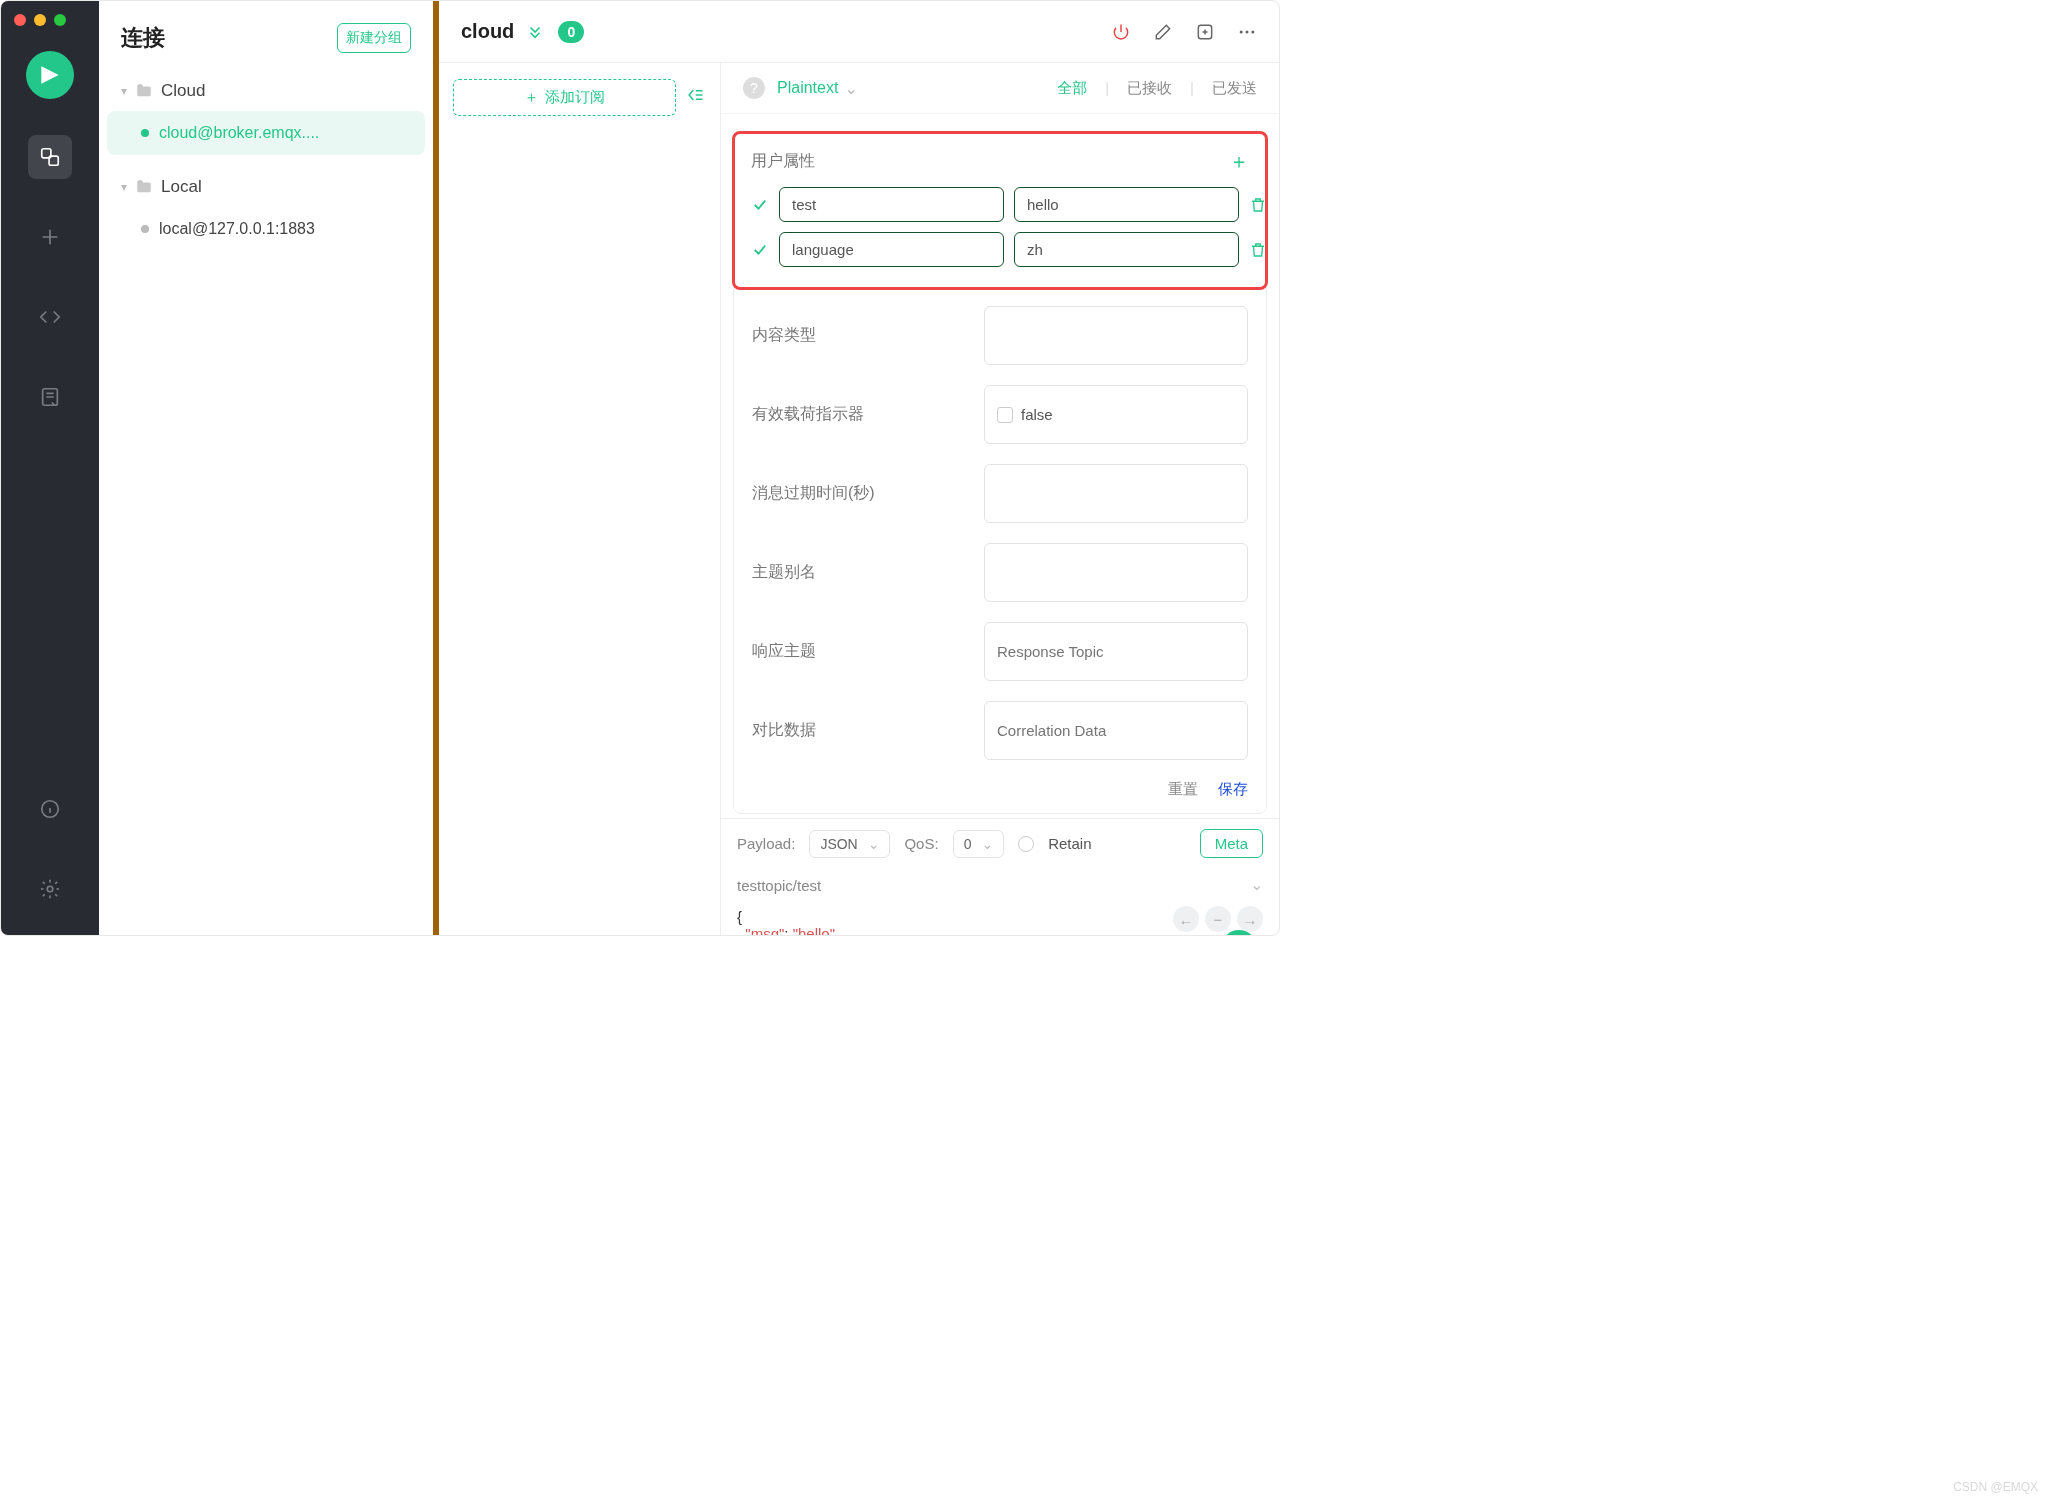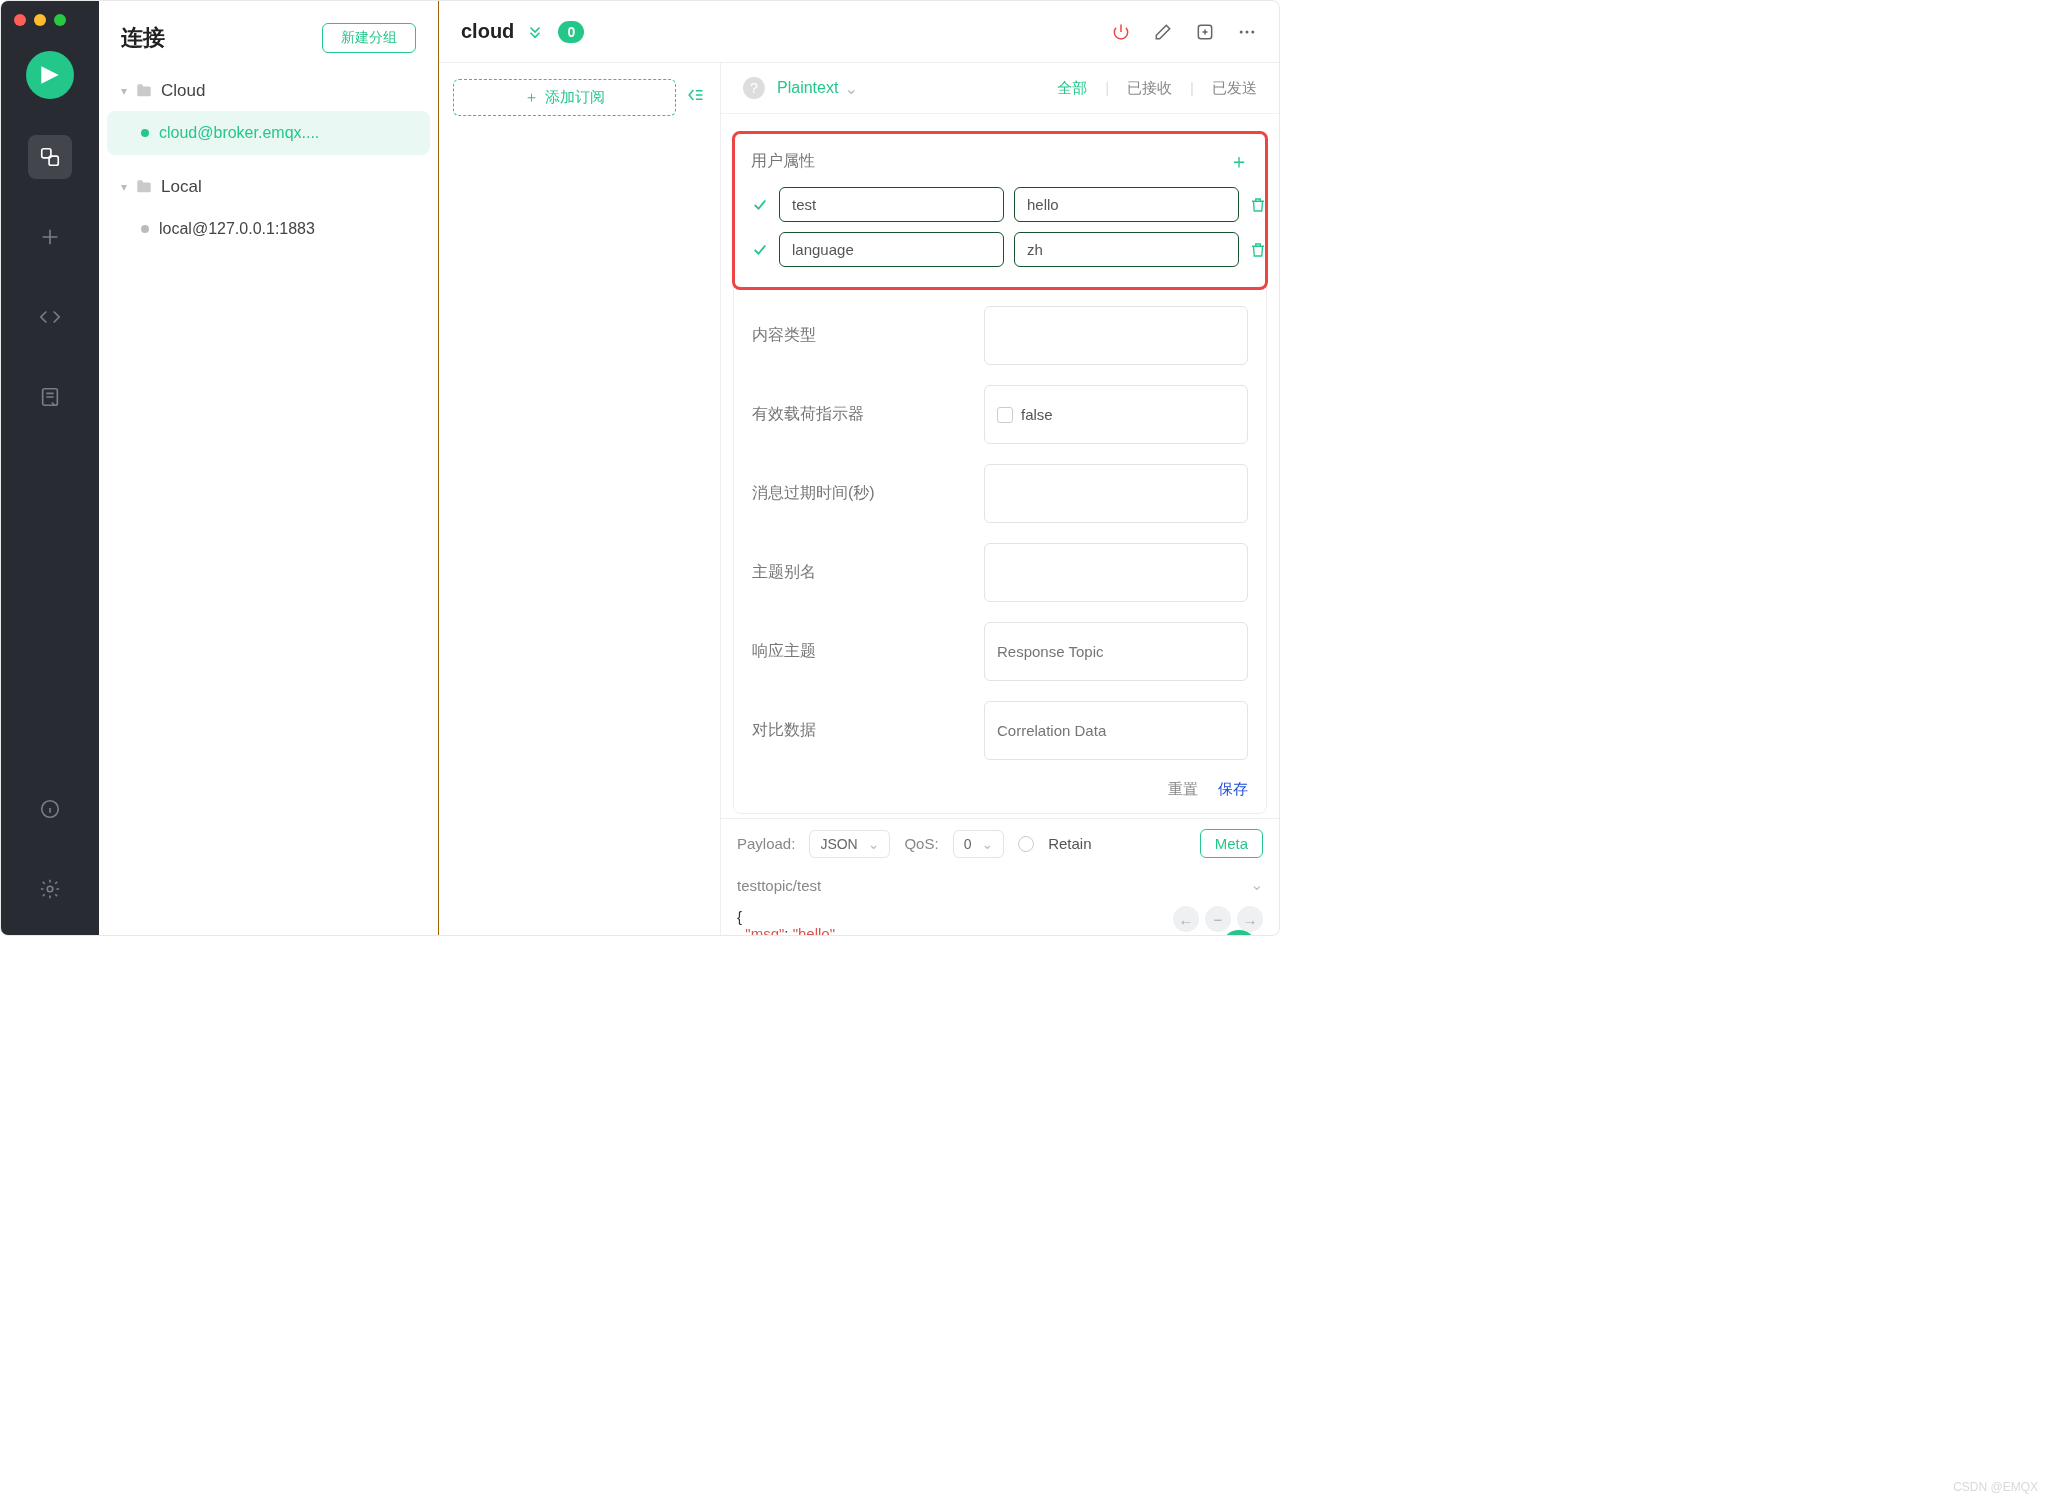--- a/index.html
+++ b/index.html
@@ -12,24 +12,24 @@
 .t-close { background: #ff5f57; } .t-min { background: #febc2e; } .t-max { background: #28c840; }
 
 
 .rail { width: 98px; background: #292b33; display: flex; flex-direction: column; align-items: center; padding-top: 50px; gap: 36px; }
 .logo { width: 48px; height: 48px; border-radius: 50%; background: #24c78a; display: flex; align-items: center; justify-content: center; }
 .rail-icon { width: 44px; height: 44px; display: flex; align-items: center; justify-content: center; color: #7a7d85; border-radius: 8px; }
 .rail-icon.active { background: #43454d; color: #fff; }
 .rail-bottom { margin-top: auto; margin-bottom: 24px; display: flex; flex-direction: column; gap: 36px; }
 
 
-.conn-panel { width: 340px; border-right: 1px solid #a16207; display: flex; flex-direction: column; }
+.conn-panel { width: 340px; border-right: 6px solid #a16207; display: flex; flex-direction: column; }
 .conn-head { display: flex; align-items: center; justify-content: space-between; padding: 22px 22px 18px 22px; }
 .conn-head h1 { font-size: 22px; font-weight: 700; color: #222; }
-.new-group { border: 1px solid #24c78a; color: #24c78a; background: #fff; padding: 5px 18px; border-radius: 6px; font-size: 14px; font-weight: 500; }
+.new-group { border: 1px solid #24c78a; color: #24c78a; background: #fff; padding: 5px 8px; border-radius: 6px; font-size: 14px; font-weight: 500; }
 .tree { padding: 0 8px; }
 .tree-group { display: flex; align-items: center; gap: 8px; padding: 10px 14px; color: #444; font-size: 17px; border-radius: 8px; }
 .tree-item { display: flex; align-items: center; gap: 10px; padding: 13px 14px 13px 34px; font-size: 16px; border-radius: 8px; color: #444; }
 .tree-item.active { background: #eaf8f3; color: #24c78a; }
 .dot { width: 8px; height: 8px; border-radius: 50%; background: #24c78a; }
 .dot.grey { background: #bbb; }
 .chev { color: #bbb; font-size: 12px; }
 .folder { color: #c9c9c9; }
 
 

